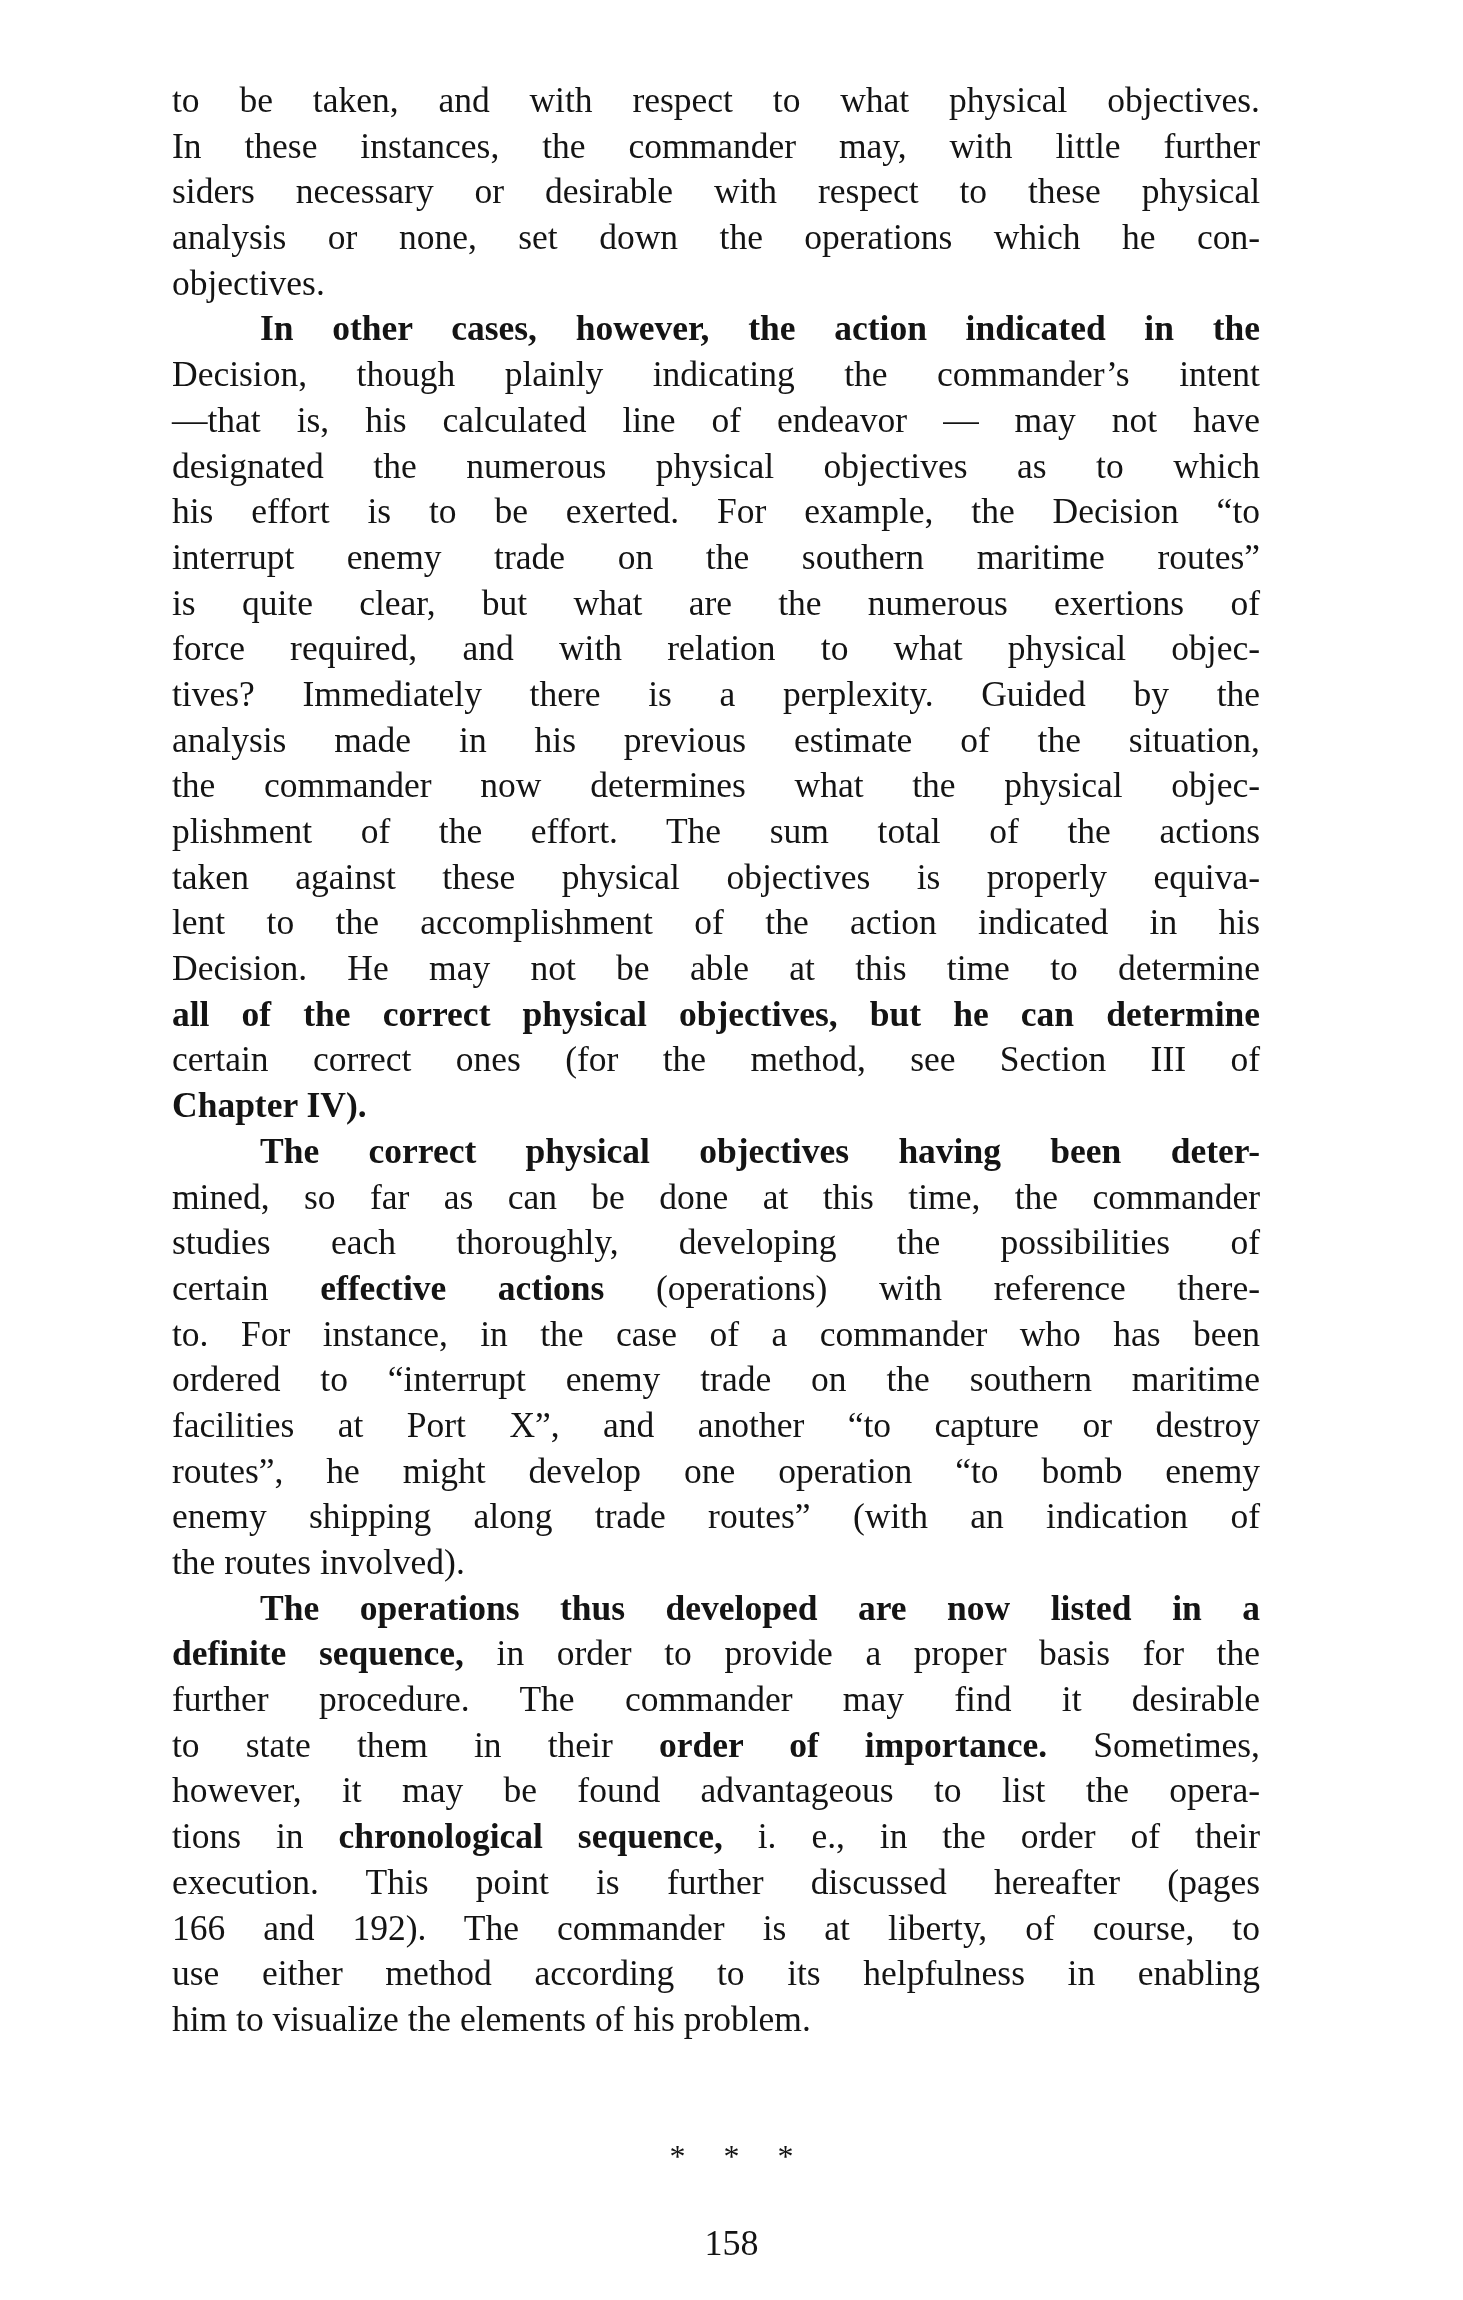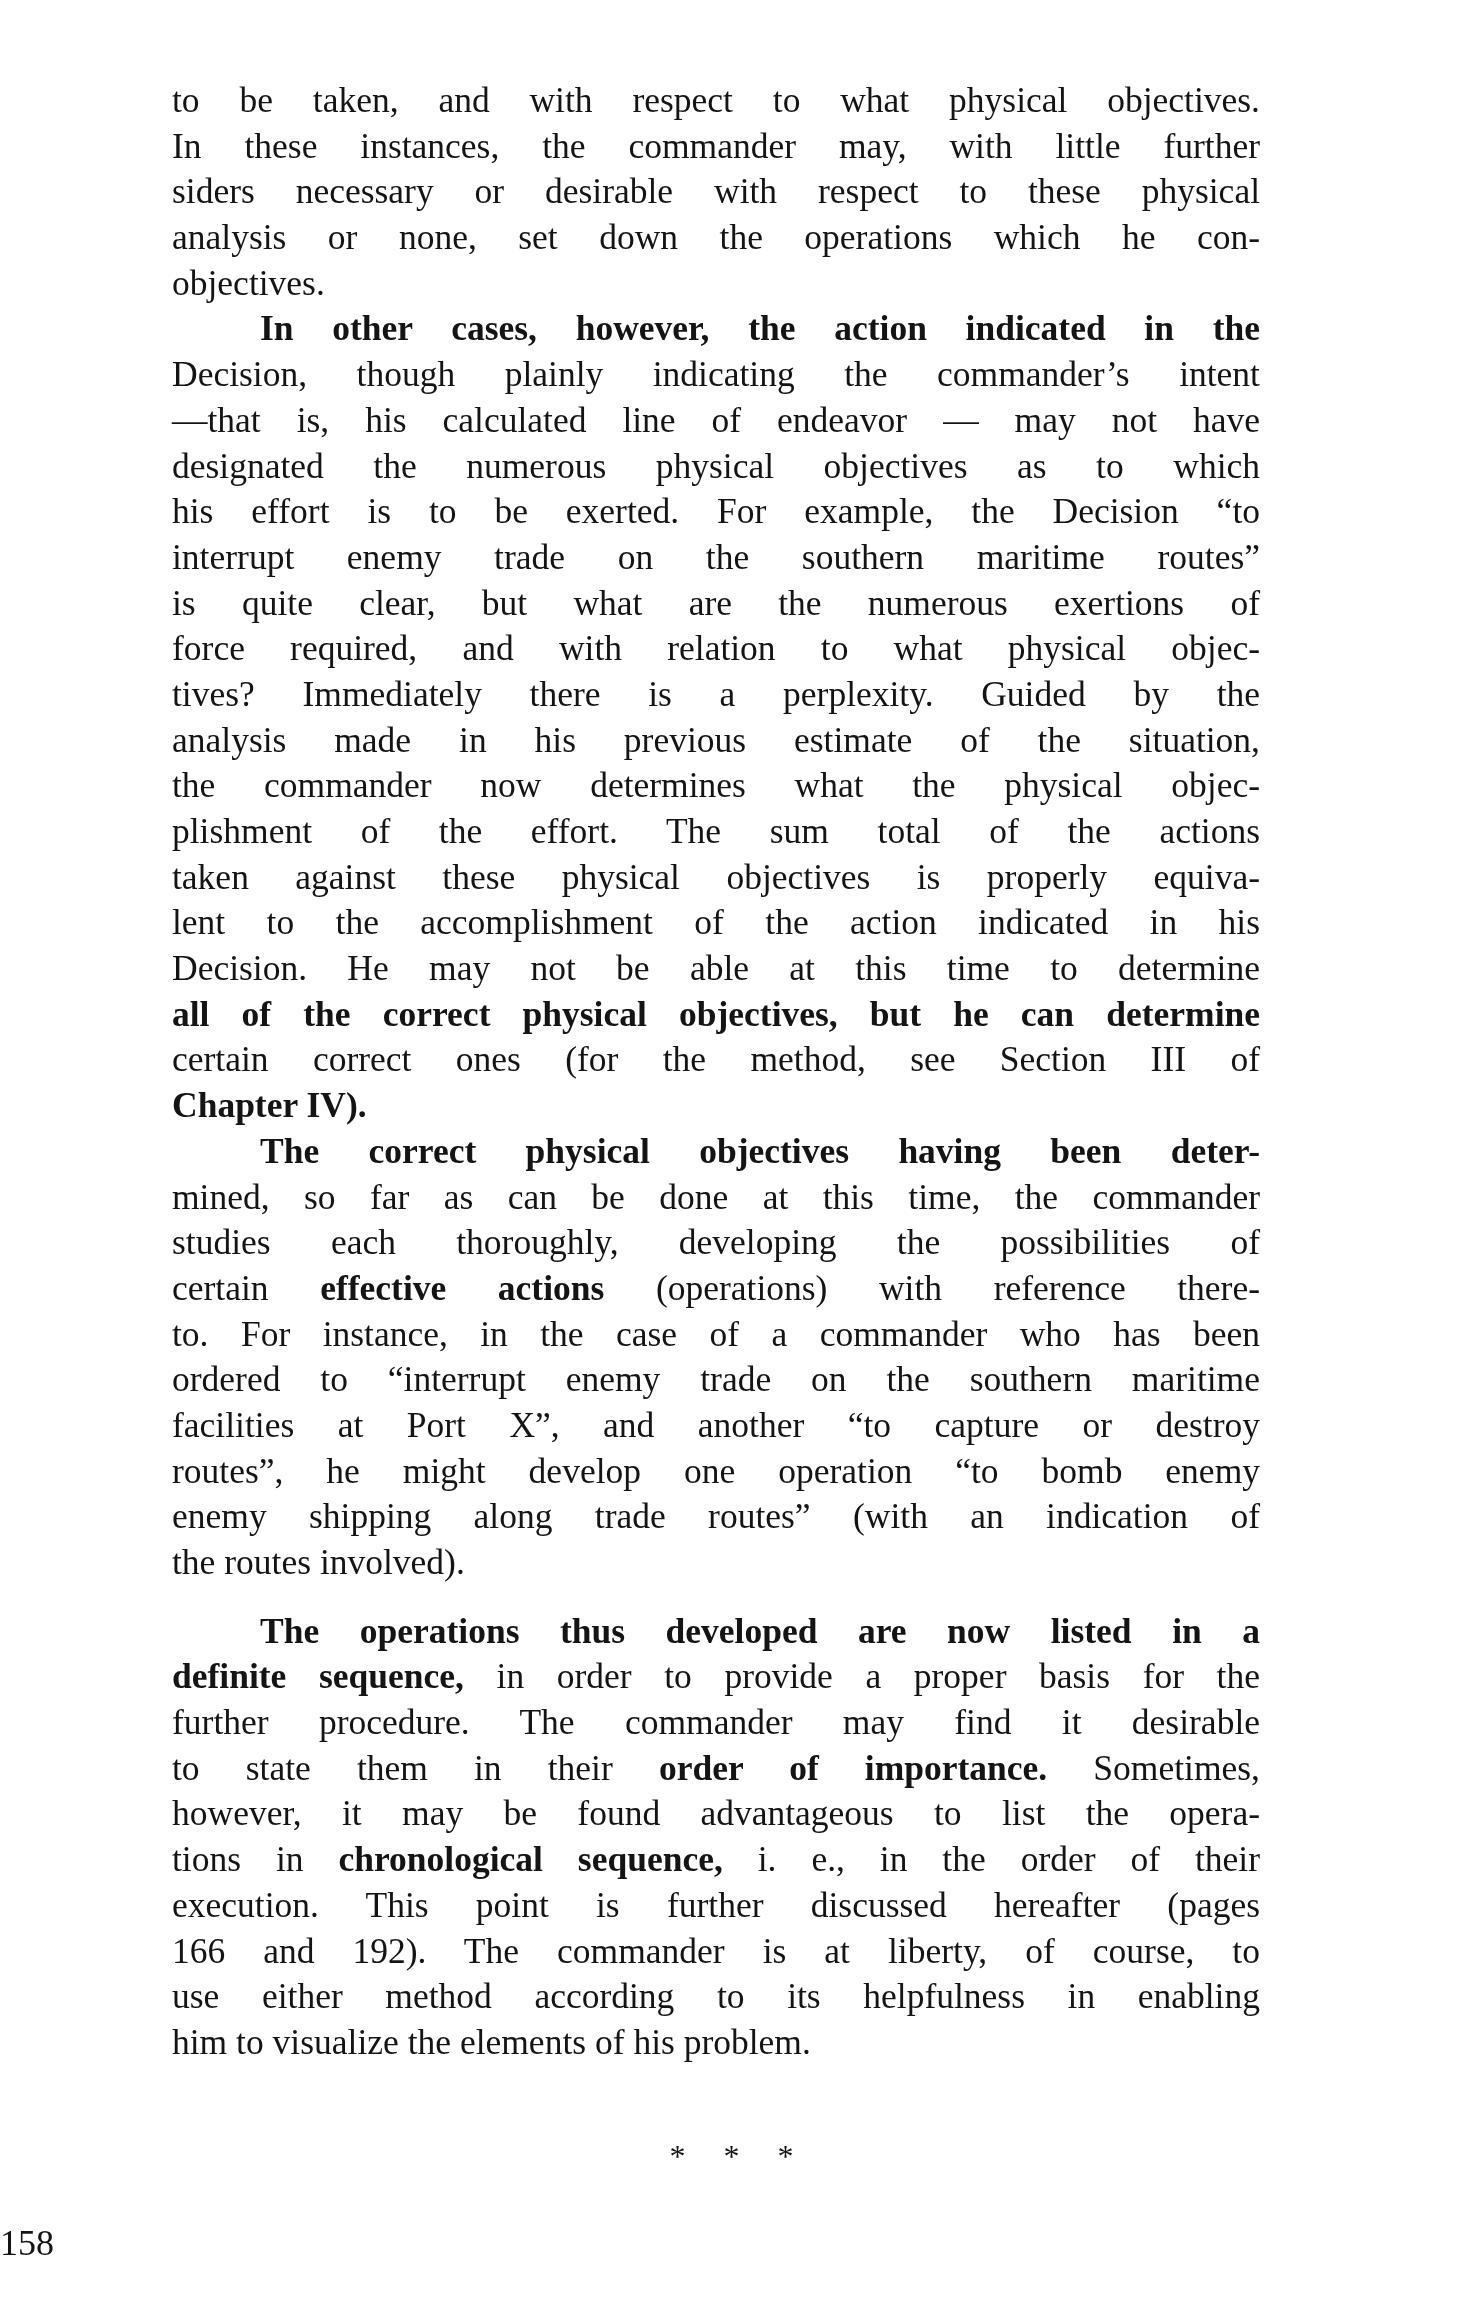--- a/index.html
+++ b/index.html
@@ -9,29 +9,29 @@
     font-family: "Liberation Serif", "DejaVu Serif", serif;
     color: #141414; font-size: 35.5px;
   }
   .line {
     height: 45.7px; line-height: 45.7px; white-space: nowrap;
     text-align: justify; text-align-last: justify;
     transform-origin: left center;
   }
   .line.last { text-align-last: left; }
   .line.indent { padding-left: 88px; font-weight: bold; }
-  .line.gap { margin-top: 23px; }
+  .line.gap { margin-top: 0; }
   .seg.b { font-weight: bold; }
   .stars {
     position: absolute; left: 0; width: 1463px; top: 2138px; text-align: center;
     font-family: "Liberation Serif", serif; font-size: 32px; color: #141414;
     word-spacing: 30px;
   }
   .pageno {
-    position: absolute; left: 0; width: 1463px; top: 2222px; 
+    position: absolute; left: 0; width: 1463px; top: 2222px; text-align: center;
     font-family: "Liberation Serif", serif; font-size: 36px; color: #141414;
   }
 </style>
 </head>
 <body>
 
 <div class="page" id="page">
     <div>
       <div class="line"><span class="seg">to be taken, and with respect to what physical objectives.</span></div>
       <div class="line"><span class="seg">In these instances, the commander may, with little further</span></div>

